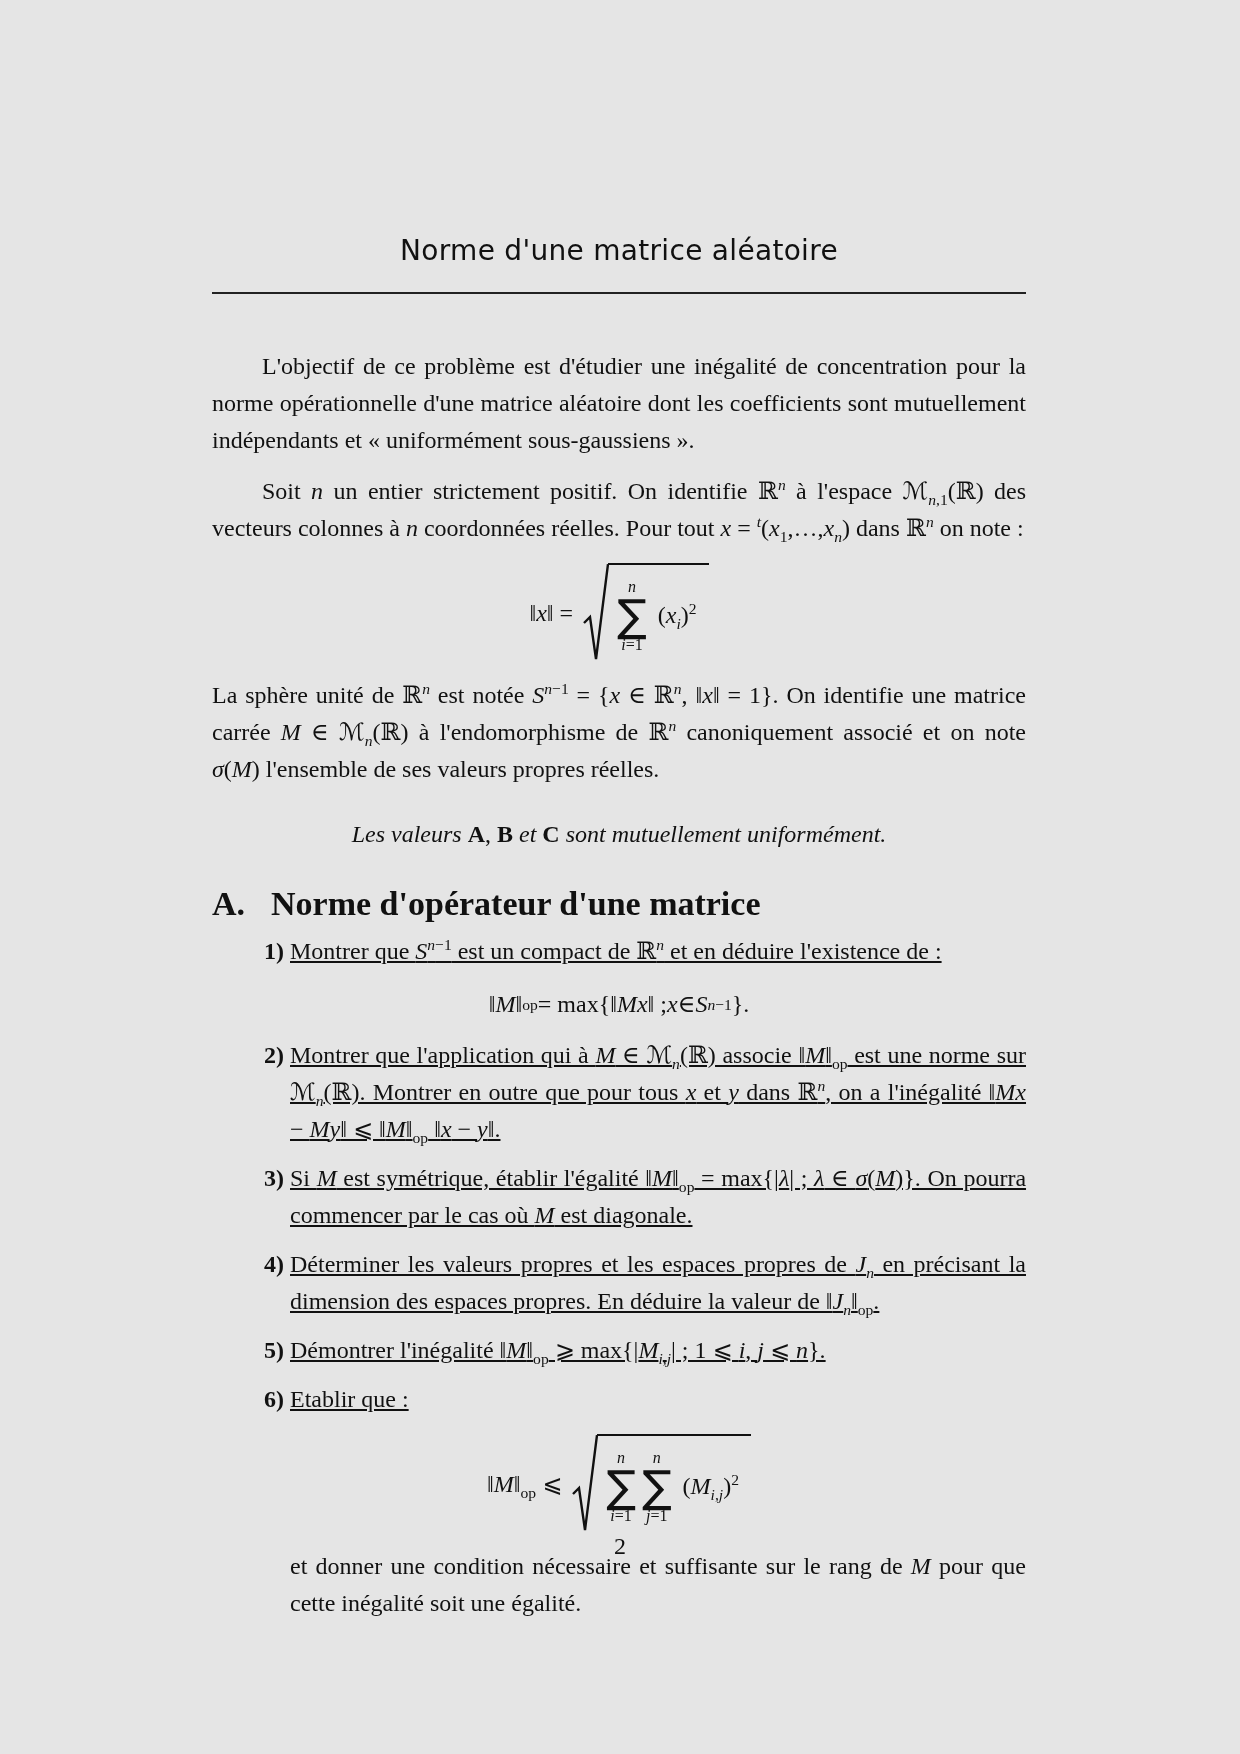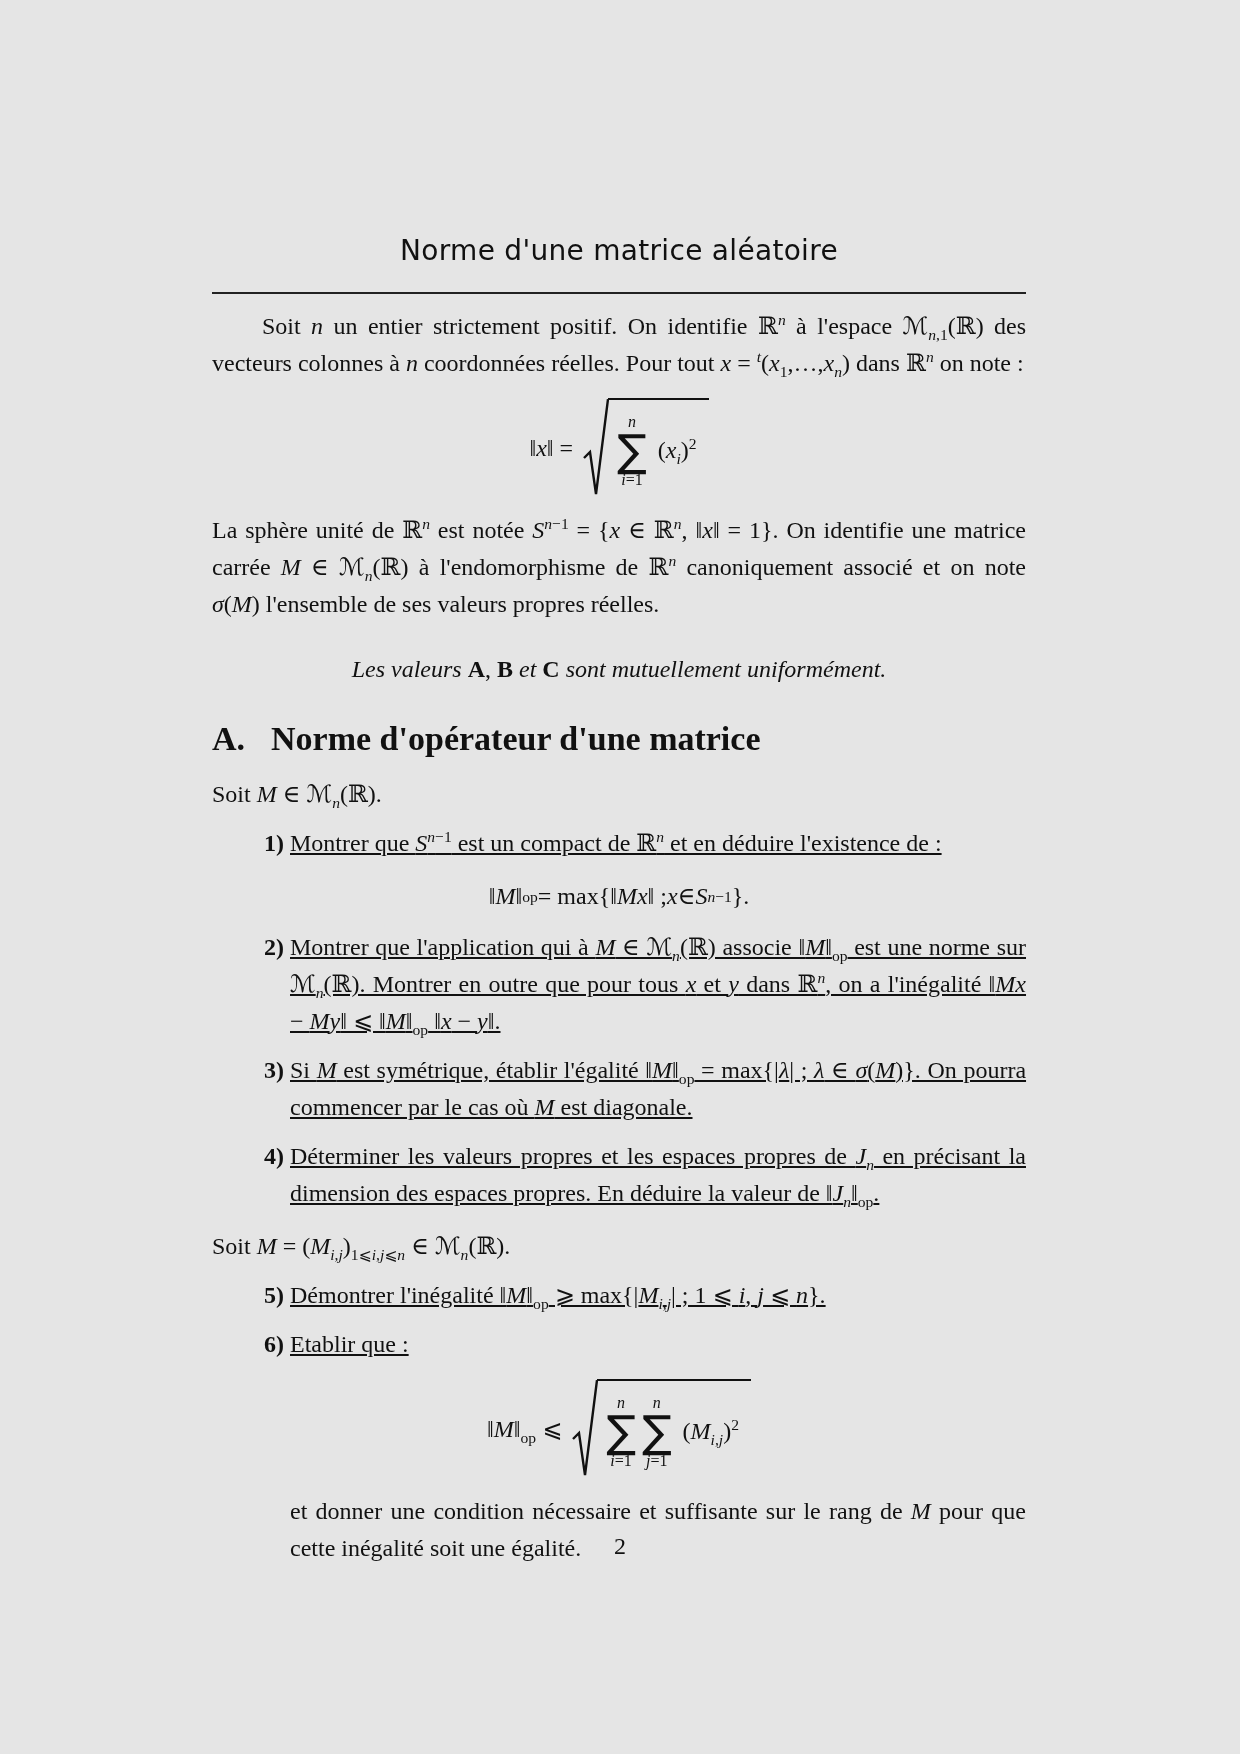--- a/index.html
+++ b/index.html
@@ -94,20 +94,21 @@
 </style>
 </head>
 <body>
 
 <div class="page">
   <div class="content">
 
     <div class="doc-title">Norme d'une matrice aléatoire</div>
     <div class="title-rule"></div>
 
+    <p class="par indent first">L'objectif de ce problème est d'étudier une inégalité de concentration pour la norme opérationnelle d'une matrice aléatoire dont les coefficients sont mutuellement indépendants et « uniformément sous-gaussiens ».</p>
 
     <p class="par indent">Soit <i>n</i> un entier strictement positif. On identifie ℝ<sup><i>n</i></sup> à l'espace ℳ<sub><i>n</i>,1</sub>(ℝ) des vecteurs colonnes à <i>n</i> coordonnées réelles. Pour tout <i>x</i> = <sup><i>t</i></sup>(<i>x</i><sub>1</sub>,…,<i>x</i><sub><i>n</i></sub>) dans ℝ<sup><i>n</i></sup> on note&nbsp;:</p>
 
     <div class="display">
       <span class="lhs">‖<i>x</i>‖ =</span>
       <span class="sqrt">
         <span class="sqrt-tick">
           <svg viewBox="0 0 26 100" preserveAspectRatio="none" aria-hidden="true">
             <polyline points="1,60 7,54 13,96 25,1.2" fill="none" stroke="#111" stroke-width="2.4" vector-effect="non-scaling-stroke"></polyline>
           </svg>
@@ -124,21 +125,20 @@
     </div>
 
     <p class="par" style="margin-top:10px;">La sphère unité de ℝ<sup><i>n</i></sup> est notée <i>S</i><sup><i>n</i>−1</sup> = {<i>x</i> ∈ ℝ<sup><i>n</i></sup>, ‖<i>x</i>‖ = 1}. On identifie une matrice carrée <i>M</i> ∈ ℳ<sub><i>n</i></sub>(ℝ) à l'endomorphisme de ℝ<sup><i>n</i></sup> canoniquement associé et on note <i>σ</i>(<i>M</i>) l'ensemble de ses valeurs propres réelles.</p>
 
     <div class="note-center"><i>Les valeurs</i> <b>A</b>, <b>B</b> <i>et</i> <b>C</b> <i>sont mutuellement uniformément.</i></div>
 
     <div class="sec-head">
       <span class="sec-label">A.</span><span>Norme d'opérateur d'une matrice</span>
     </div>
 
-    <p class="par" style="margin-top:20px;">Soit <i>M</i> ∈ ℳ<sub><i>n</i></sub>(ℝ).</p>
 
     <div class="q">
       <span class="qnum">1)</span>
       <div class="qtext">Montrer que <i>S</i><sup><i>n</i>−1</sup> est un compact de ℝ<sup><i>n</i></sup> et en déduire l'existence de&nbsp;:</div>
     </div>
 
     <div class="display">‖<i>M</i>‖<sub>op</sub> = max{‖<i>Mx</i>‖ ; <i>x</i> ∈ <i>S</i><sup><i>n</i>−1</sup>}.</div>
 
     <div class="q">
       <span class="qnum">2)</span>
@@ -149,21 +149,20 @@
       <span class="qnum">3)</span>
       <div class="qtext">Si <i>M</i> est symétrique, établir l'égalité ‖<i>M</i>‖<sub>op</sub> = max{|<i>λ</i>| ; <i>λ</i> ∈ <i>σ</i>(<i>M</i>)}. On pourra commencer par le cas où <i>M</i> est diagonale.</div>
     </div>
 
 
     <div class="q">
       <span class="qnum">4)</span>
       <div class="qtext">Déterminer les valeurs propres et les espaces propres de <i>J</i><sub><i>n</i></sub> en précisant la dimension des espaces propres. En déduire la valeur de ‖<i>J</i><sub><i>n</i></sub>‖<sub>op</sub>.</div>
     </div>
 
-    <p class="par" style="margin-top:16px;">Soit <i>M</i> = (<i>M</i><sub><i>i</i>,<i>j</i></sub>)<sub>1⩽<i>i</i>,<i>j</i>⩽<i>n</i></sub> ∈ ℳ<sub><i>n</i></sub>(ℝ).</p>
 
     <div class="q">
       <span class="qnum">5)</span>
       <div class="qtext">Démontrer l'inégalité ‖<i>M</i>‖<sub>op</sub> ⩾ max{|<i>M</i><sub><i>i</i>,<i>j</i></sub>| ; 1 ⩽ <i>i</i>, <i>j</i> ⩽ <i>n</i>}.</div>
     </div>
 
     <div class="q">
       <span class="qnum">6)</span>
       <div class="qtext">Etablir que&nbsp;:</div>
     </div>

